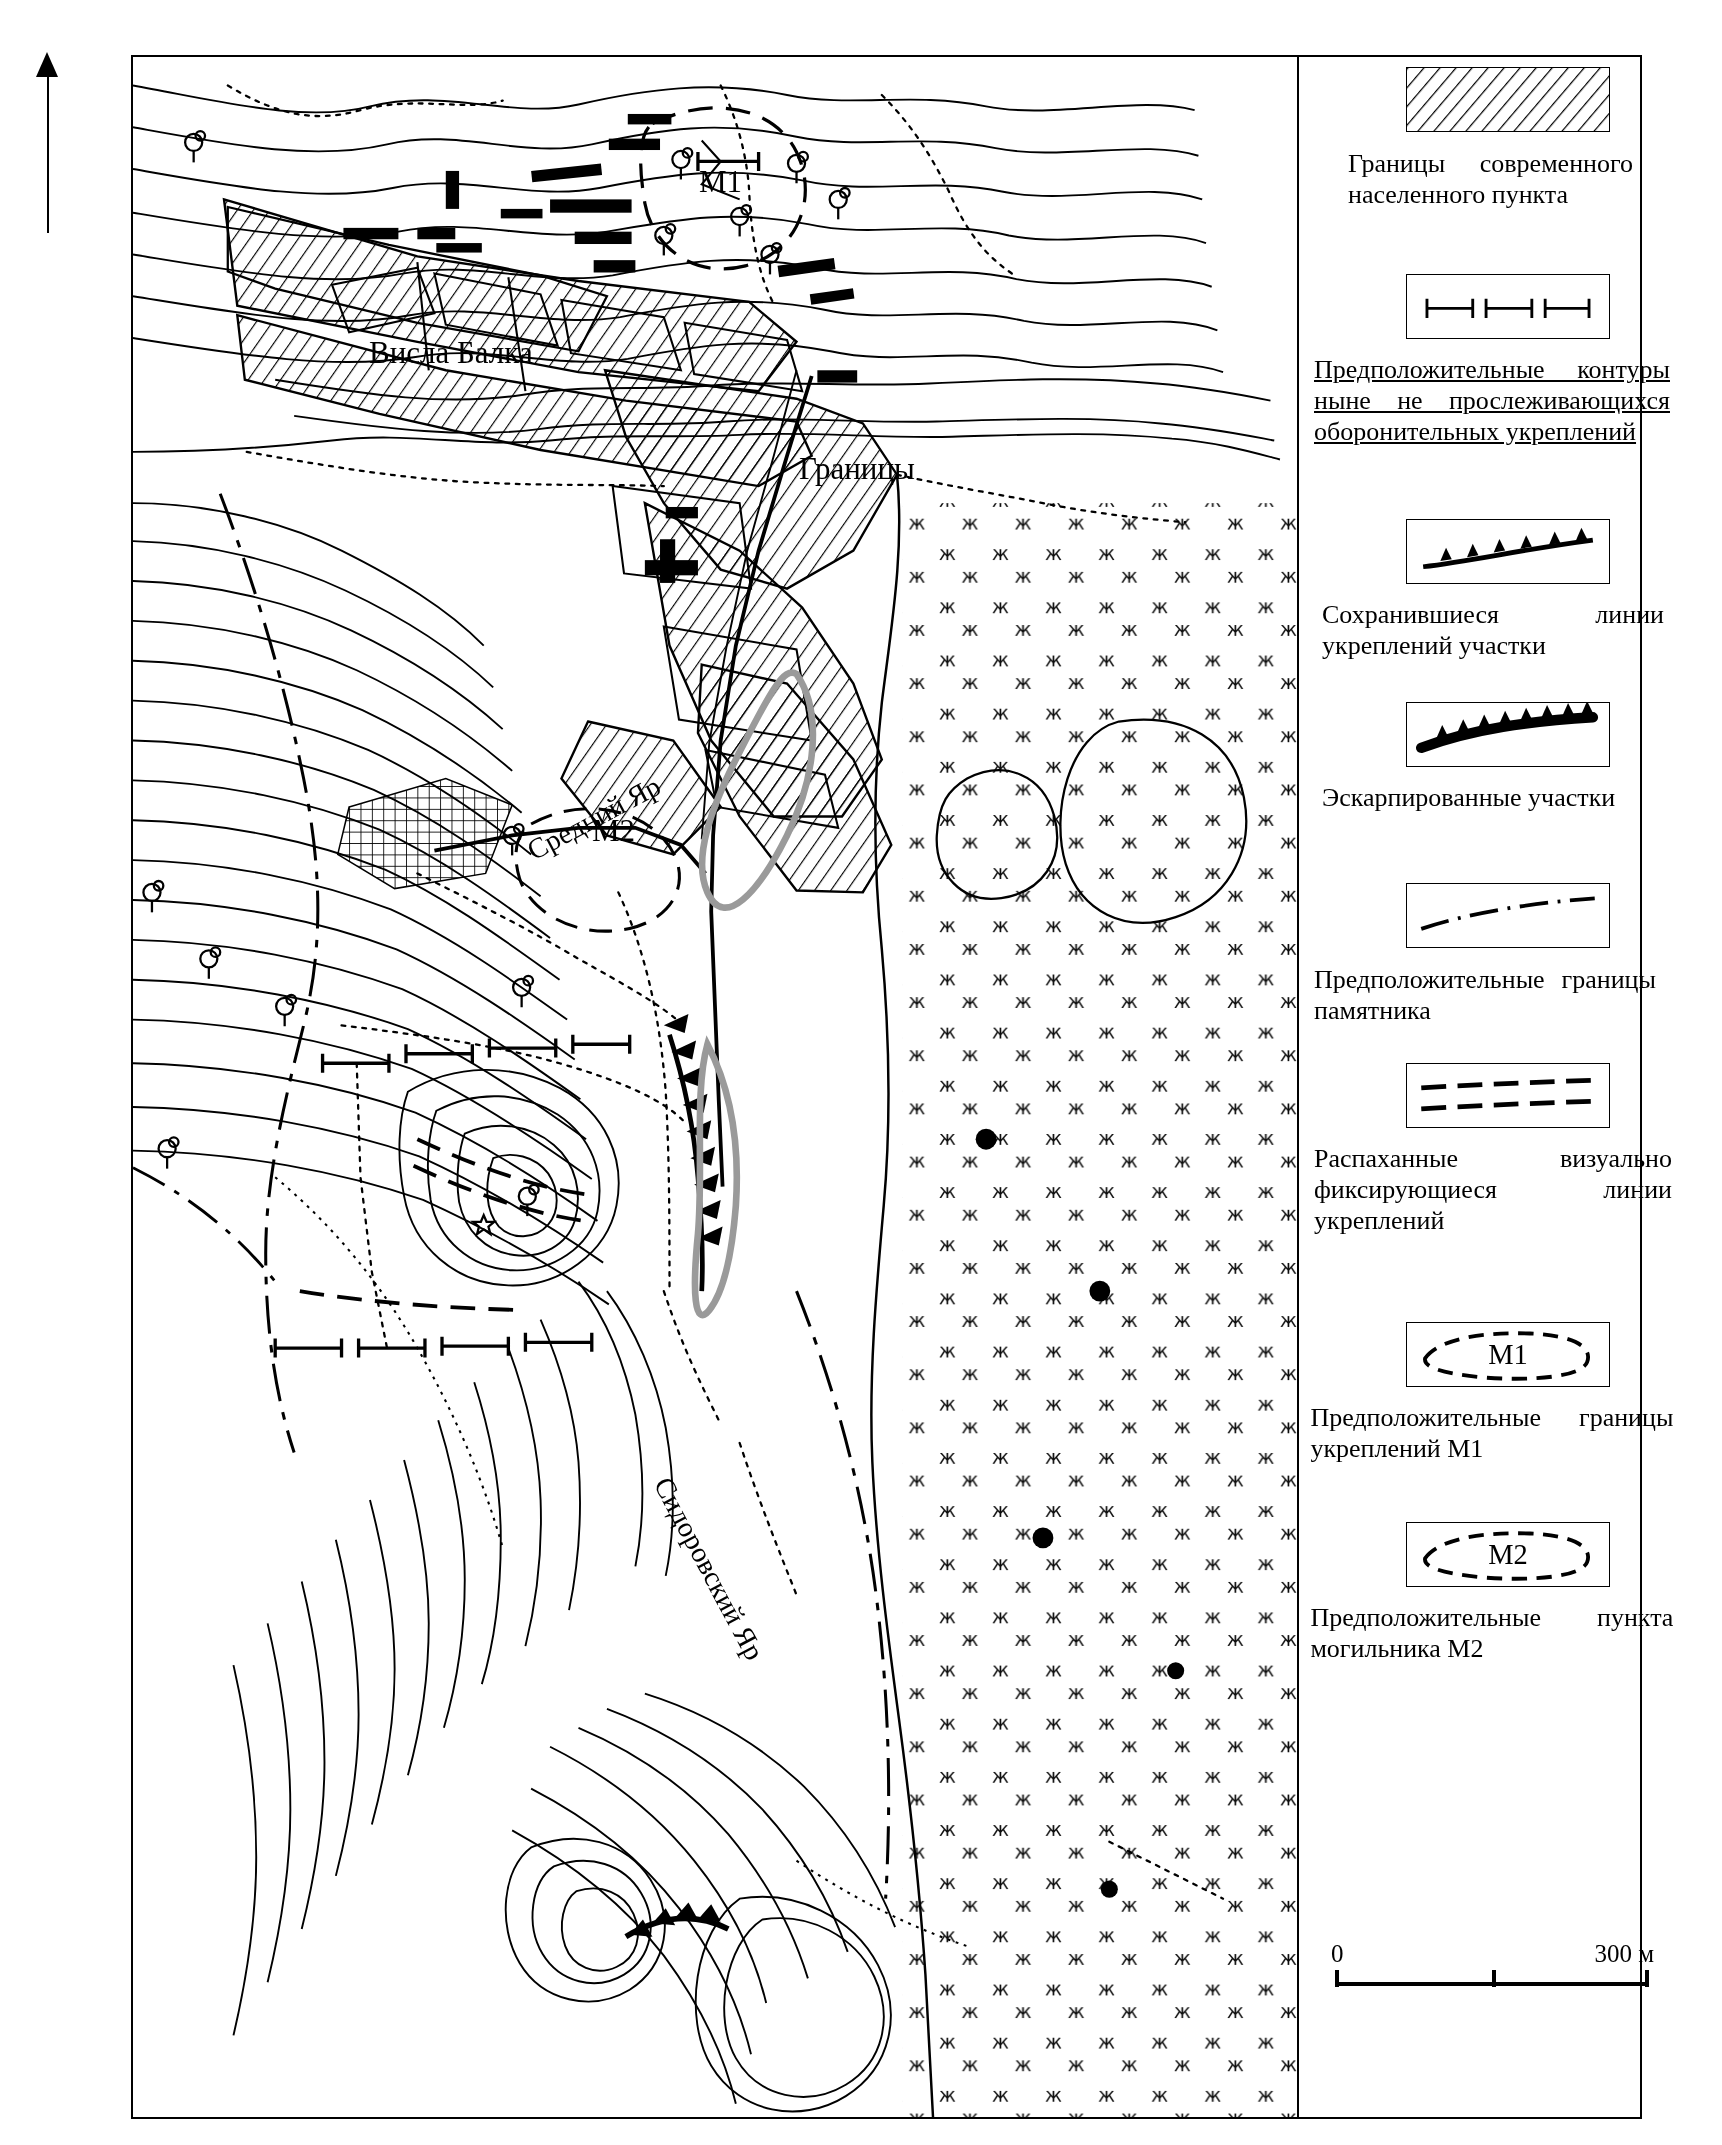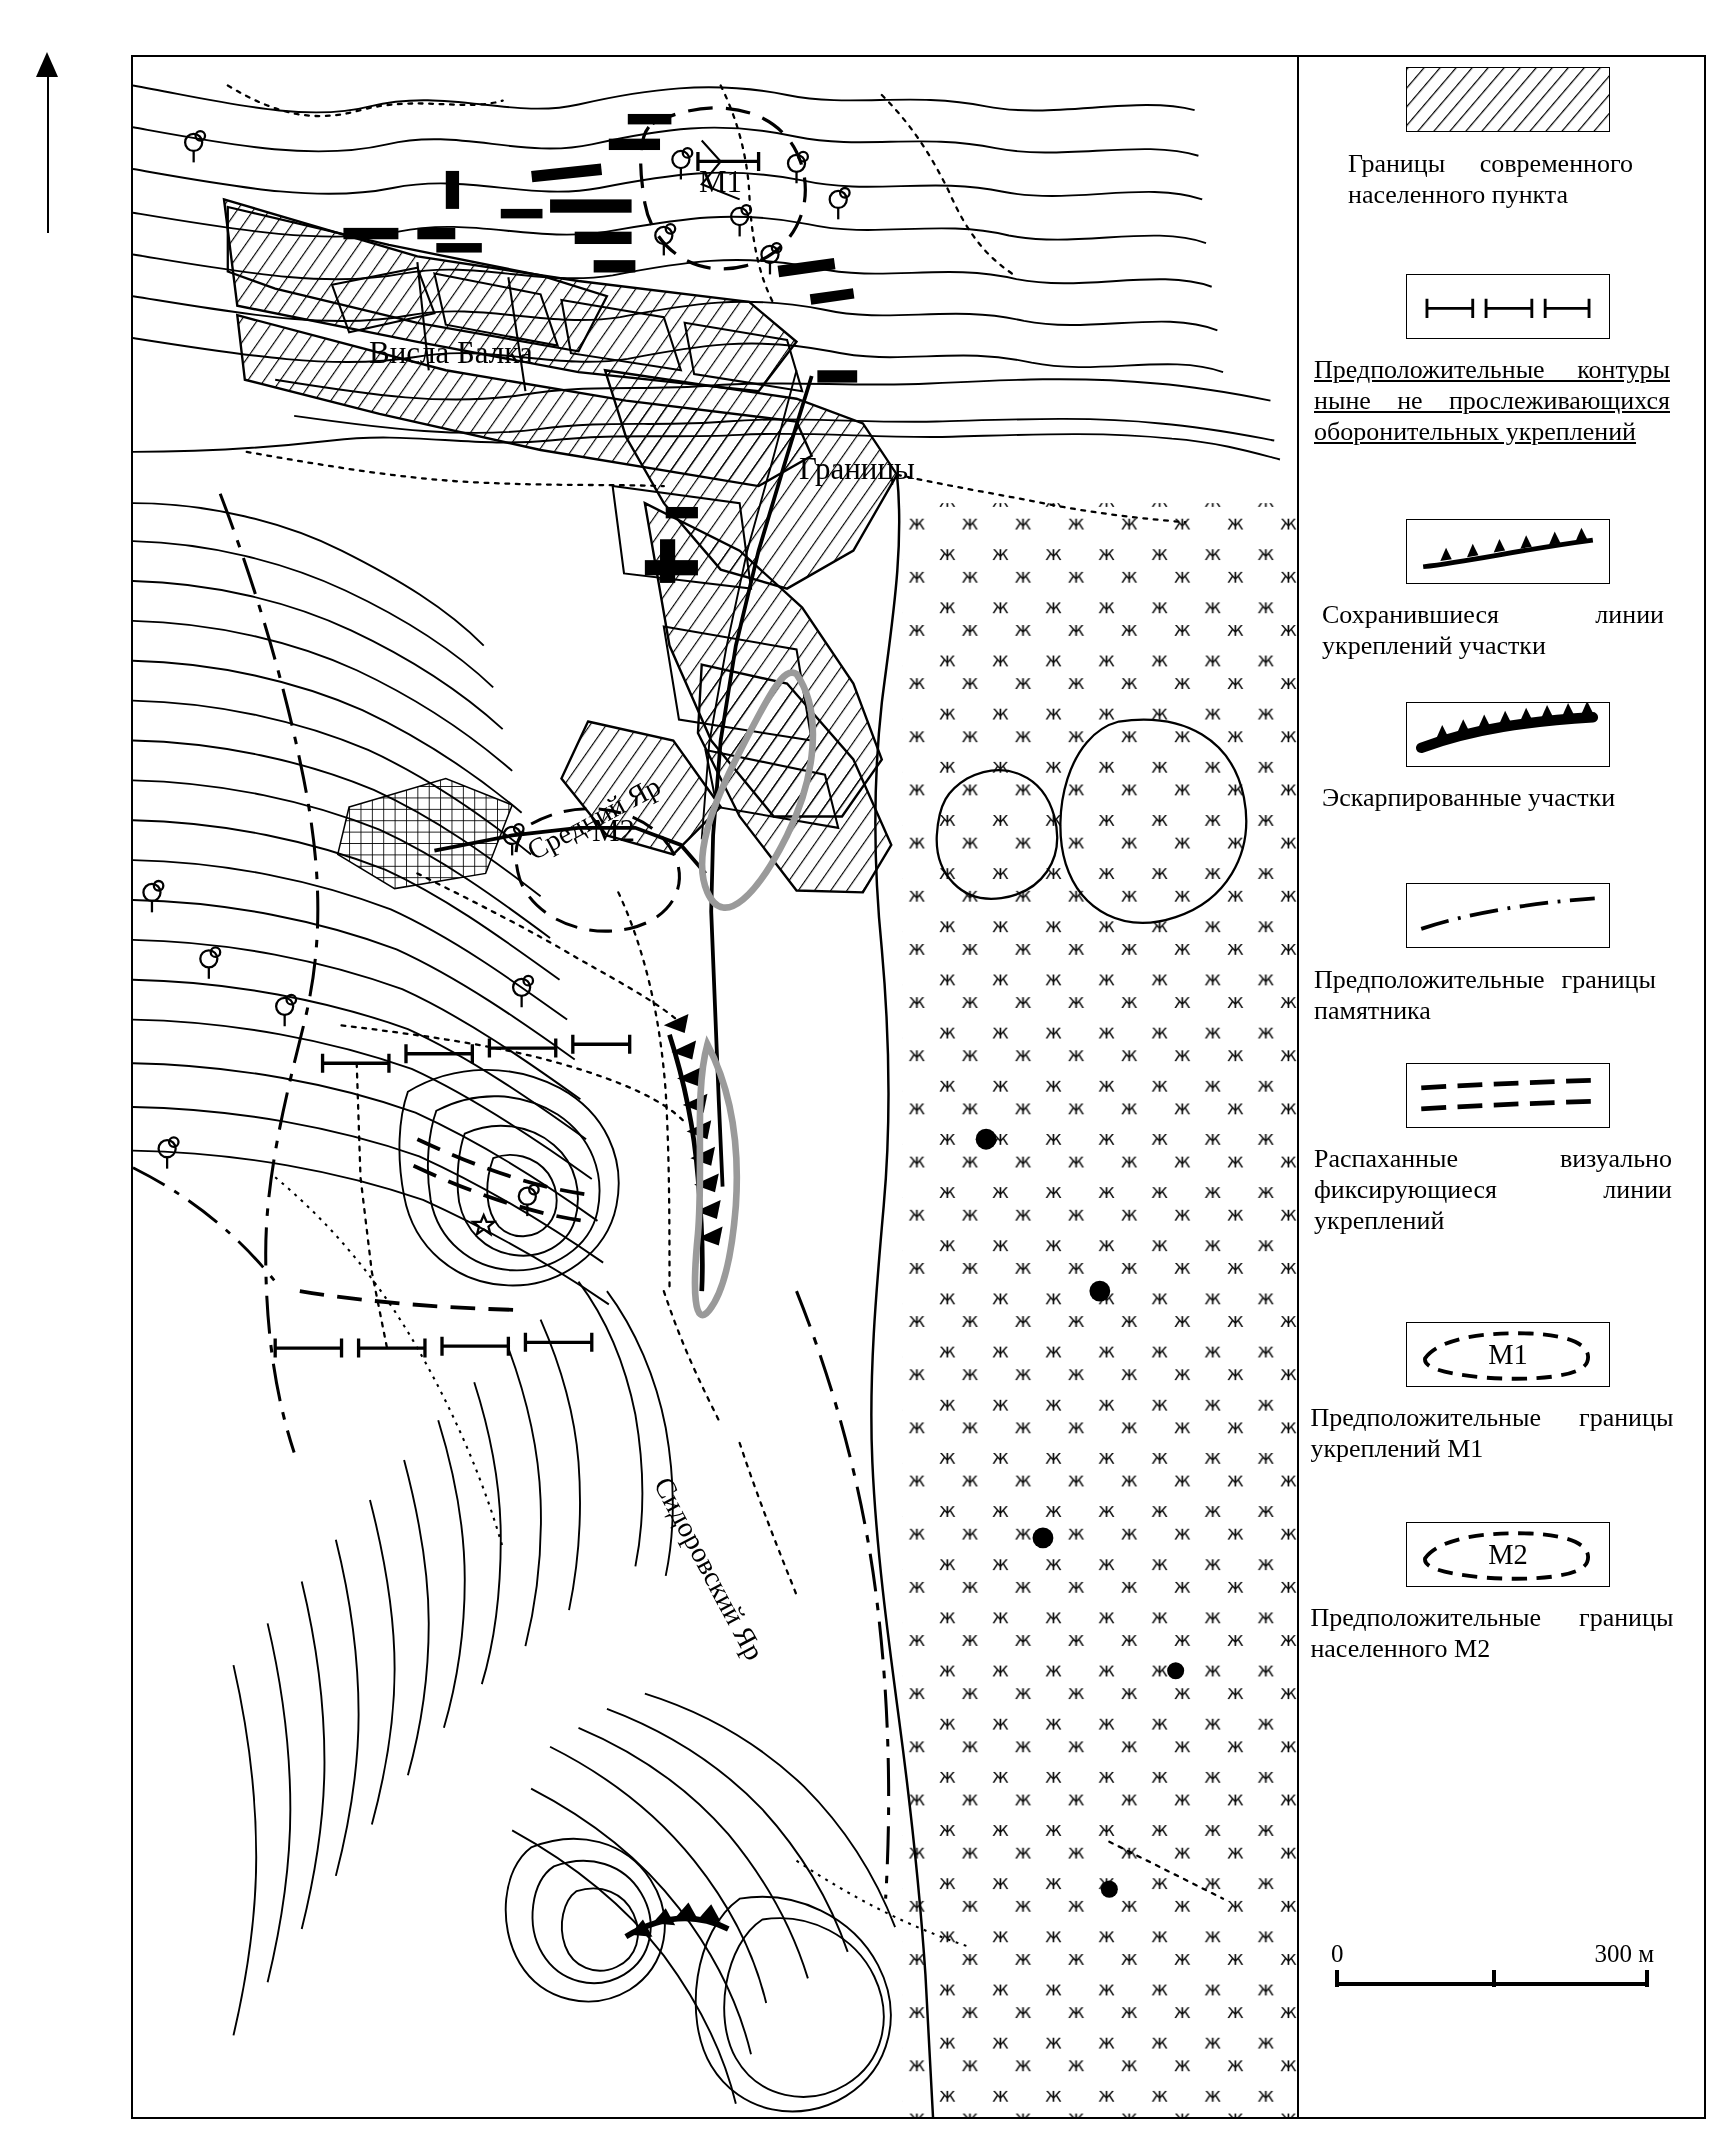--- a/index.html
+++ b/index.html
@@ -6,21 +6,21 @@
   body{width:1722px;height:2146px;position:relative;font-family:"Liberation Serif",serif;color:#000;}
   #root{position:absolute;left:0;top:0;width:1722px;height:2146px;}
 
   
   .north-arrow{position:absolute;left:28.5px;top:52px;width:38px;height:181px;}
   .north-arrow .shaft{position:absolute;left:18px;top:17px;width:2.9px;height:164px;background:#000;}
   .north-arrow .head{position:absolute;left:7.6px;top:0px;width:0;height:0;border-left:11.4px solid transparent;border-right:11.4px solid transparent;border-bottom:25px solid #000;}
 
   
   .map-frame{position:absolute;left:131px;top:55px;width:1168px;height:2064px;border:2.9px solid #000;box-sizing:border-box;overflow:hidden;background:#fff;}
-  .legend-frame{position:absolute;left:1299px;top:55px;width:407px;height:2064px;border:2.9px solid #000;border-left:none;box-sizing:border-box;background:#fff;}
+  .legend-frame{position:absolute;left:1299px;top:55px;width:343px;height:2064px;border:2.9px solid #000;border-left:none;box-sizing:border-box;background:#fff;}
 
   
   .layer{position:absolute;left:0;top:0;width:100%;height:100%;}
   svg.layer{overflow:visible;}
 
   .map-label{position:absolute;font-family:"Liberation Serif",serif;font-size:28.5px;color:#000;white-space:nowrap;}
   .map-label.big{font-size:31px;}
   .rot-neg32{transform:rotate(-28deg);transform-origin:left bottom;}
   .rot-pos60{transform:rotate(62deg);transform-origin:left bottom;}
 
@@ -473,21 +473,21 @@
       <div class="legend-text" style="left:107px;top:1282px;width:204px;text-align:center;font-size:28.5px;">M1</div>
       <div class="legend-text" style="left:11.4px;top:1345px;width:363px;">Предположительные границы укреплений M1</div>
     </div>
 
     <div class="legend-row" style="top:0;">
       <div class="swatch" style="left:107px;top:1465px;width:204px;height:65px;"></div>
       <svg style="position:absolute;left:107px;top:1465px;width:204px;height:65px;" viewBox="0 0 214 68">
         <path d="M20 38 C 34 18, 80 10, 130 12 C 176 14, 196 26, 190 42 C 184 58, 130 62, 80 58 C 40 54, 18 48, 20 38 Z" fill="none" stroke="#000" stroke-width="4" stroke-dasharray="16 10"></path>
       </svg>
       <div class="legend-text" style="left:107px;top:1482px;width:204px;text-align:center;font-size:28.5px;">M2</div>
-      <div class="legend-text" style="left:11.4px;top:1545px;width:363px;">Предположительные границы населенного M2</div>
+      <div class="legend-text" style="left:11.4px;top:1545px;width:363px;">Предположительные пункта могильника M2</div>
     </div>
 
     <div class="scalebar" style="left:32px;top:1883px;width:323px;height:76px;">
       <div class="sb-label" style="left:0;top:0;">0</div>
       <div class="sb-label" style="right:0;top:0;">300 м</div>
       <div class="sb-line" style="left:3.8px;top:42px;width:314px;height:3.8px;"></div>
       <div class="sb-line" style="left:3.8px;top:30px;width:3.8px;height:17px;"></div>
       <div class="sb-line" style="left:161px;top:30px;width:3.8px;height:17px;"></div>
       <div class="sb-line" style="left:314px;top:30px;width:3.8px;height:17px;"></div>
     </div>

